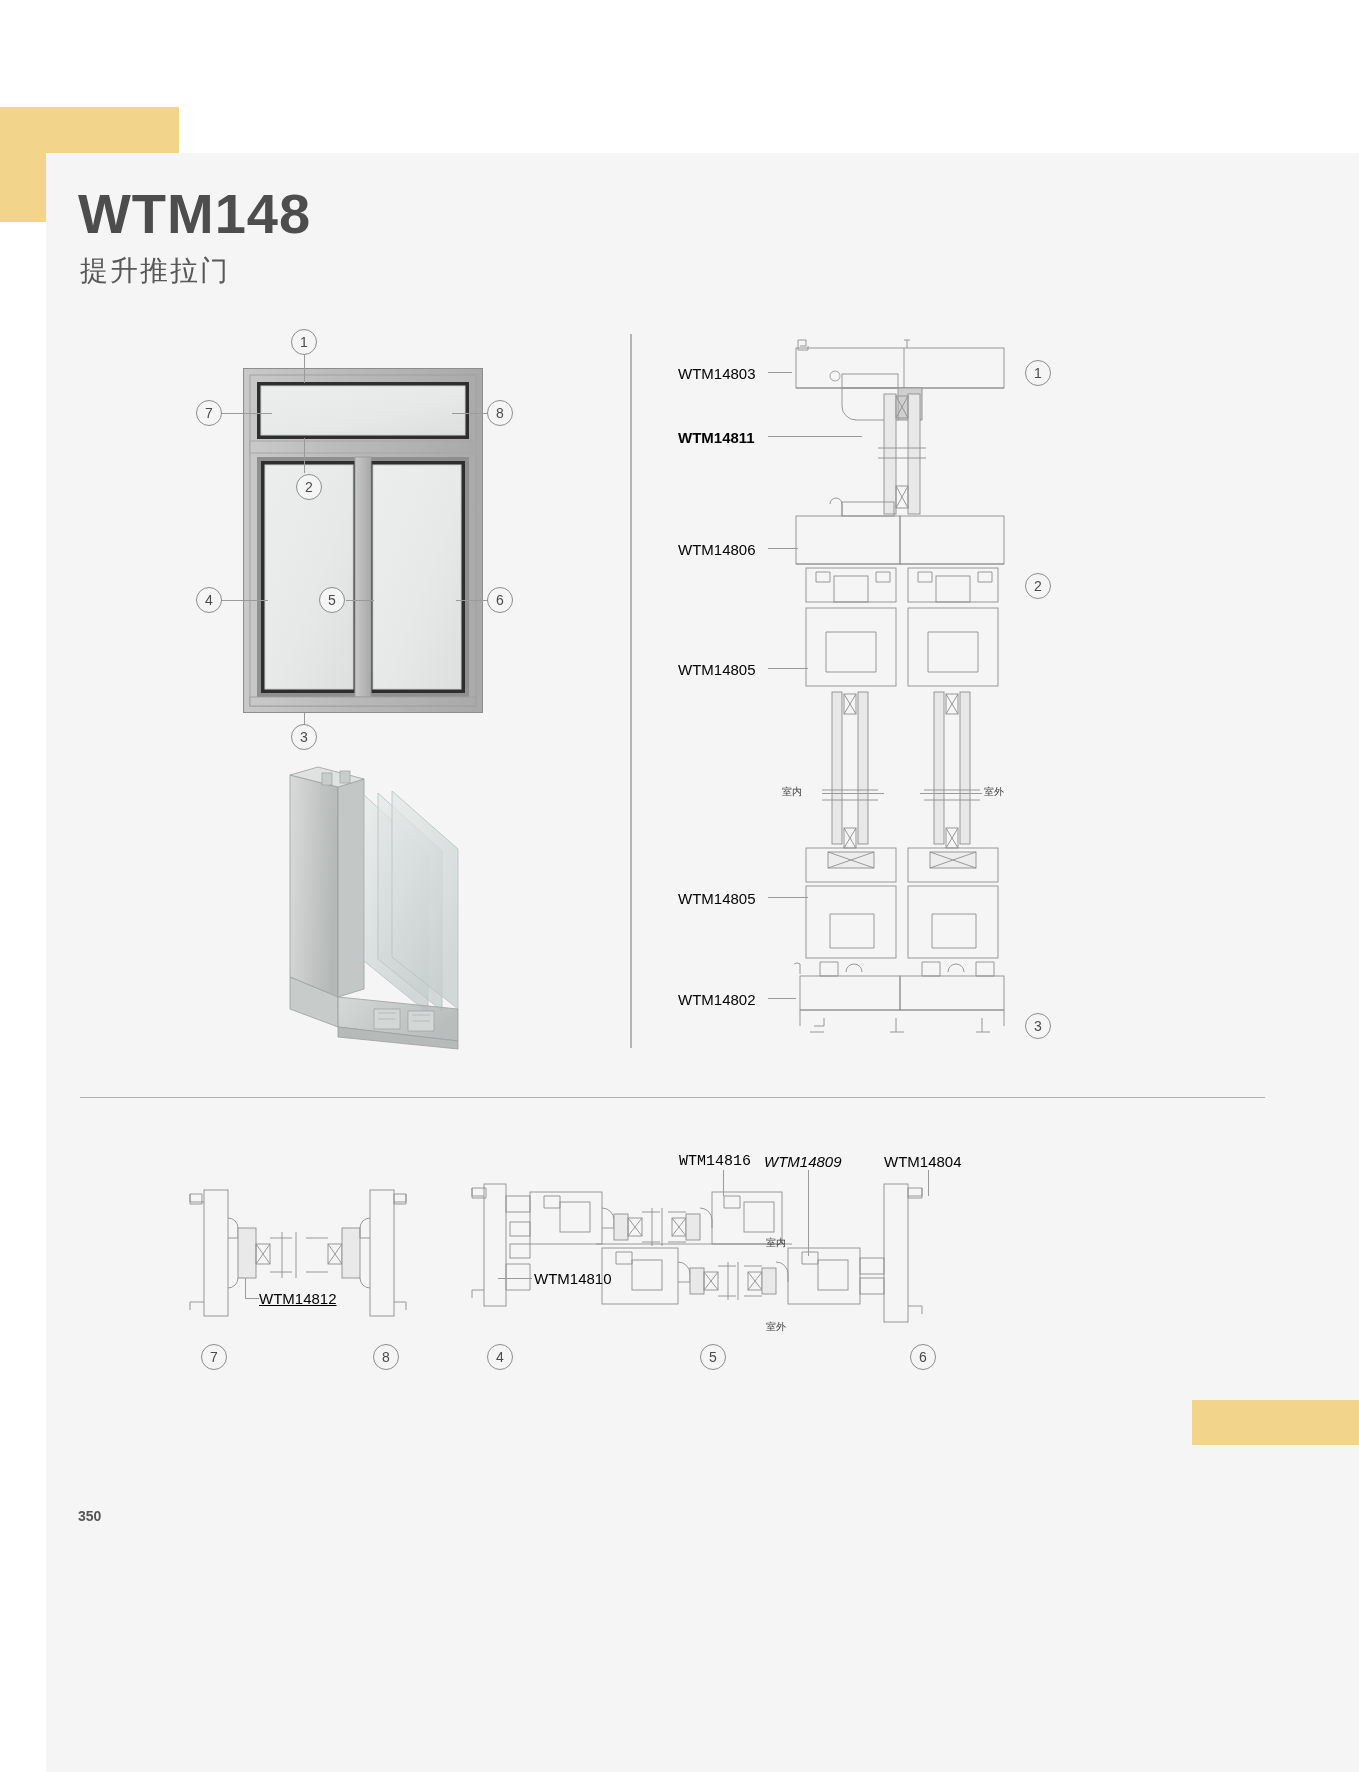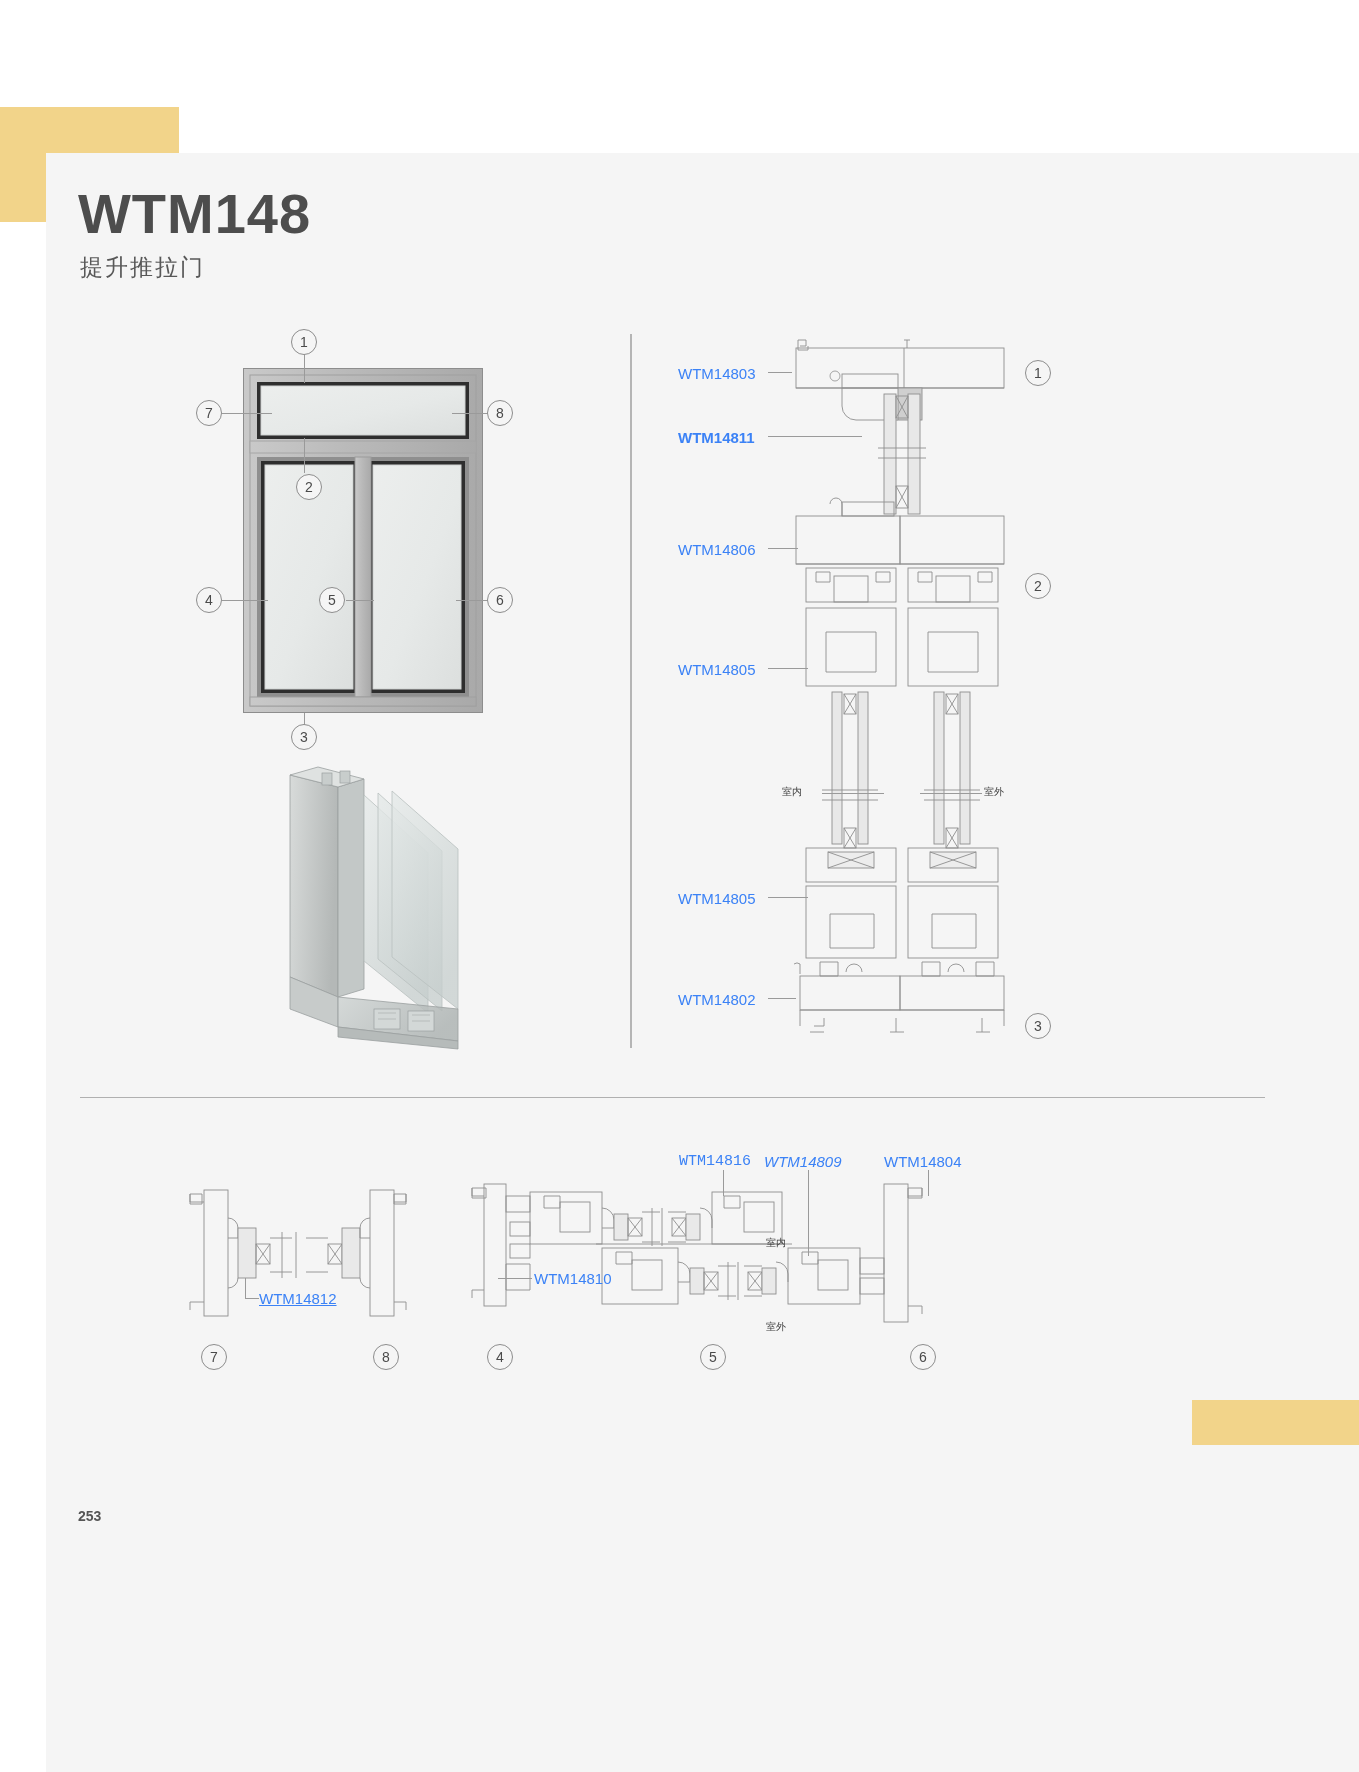--- a/index.html
+++ b/index.html
@@ -8,55 +8,55 @@
     background:#ffffff;
     font-family:"Liberation Sans","DejaVu Sans",sans-serif;
     overflow:hidden;
   }
   .page-bg{position:absolute;left:46px;top:153px;width:1313px;height:1619px;background:#f5f5f5;}
   .deco-top{position:absolute;left:0;top:107px;width:179px;height:46px;background:#f2d48a;}
   .deco-top-v{position:absolute;left:0;top:107px;width:46px;height:115px;background:#f2d48a;}
   .deco-bot{position:absolute;left:1192px;top:1400px;width:167px;height:45px;background:#f2d48a;}
 
   .title{position:absolute;left:78px;top:186px;font-size:56px;font-weight:bold;color:#4d4d4d;letter-spacing:1px;line-height:1;}
-  .subtitle{position:absolute;left:80px;top:252px;font-size:23px;color:#585858;letter-spacing:2px;}
+  .subtitle{position:absolute;left:80px;top:252px;font-size:28px;color:#585858;letter-spacing:2px;}
 
   .pagenum{position:absolute;left:78px;top:1508px;font-size:14px;font-weight:bold;color:#555;}
 
   .vdivider{position:absolute;left:630px;top:334px;width:2px;height:714px;background:#b5b5b5;}
   .hdivider{position:absolute;left:80px;top:1097px;width:1185px;height:1px;background:#b0b0b0;}
 
   
   .cir{
     position:absolute;width:26px;height:26px;border-radius:50%;
     border:1px solid #8d8d8d;background:#f5f5f5;
     display:flex;align-items:center;justify-content:center;
     font-size:14px;color:#4a4a4a;box-sizing:border-box;
   }
   .lead{position:absolute;background:#9a9a9a;}
   .lead.h{height:1px;}
   .lead.v{width:1px;}
 
-  .lbl{position:absolute;font-size:15px;color:#3b82f6;white-space:nowrap;}
+  .lbl{position:absolute;font-size:15px;color:#000000;white-space:nowrap;}
   .lbl-cn{position:absolute;font-size:10px;color:#3c3c3c;white-space:nowrap;}
 
   svg{display:block;}
   .dw{position:absolute;}
 </style>
 </head>
 <body>
 
 <div class="page-bg"></div>
 <div class="deco-top"></div>
 <div class="deco-top-v"></div>
 <div class="deco-bot"></div>
 
 <div class="title">WTM148</div>
 <div class="subtitle">提升推拉门</div>
-<div class="pagenum">253</div>
+<div class="pagenum">350</div>
 
 <div class="vdivider"></div>
 <div class="hdivider"></div>
 
 <div class="dw" style="left:243px;top:368px;">
 <svg width="240" height="345" viewBox="0 0 240 345">
   <defs>
     <linearGradient id="frm" x1="0" y1="0" x2="1" y2="0">
       <stop offset="0%" stop-color="#c9c9c9"></stop>
           <stop offset="45%" stop-color="#b9b9b9"></stop>

